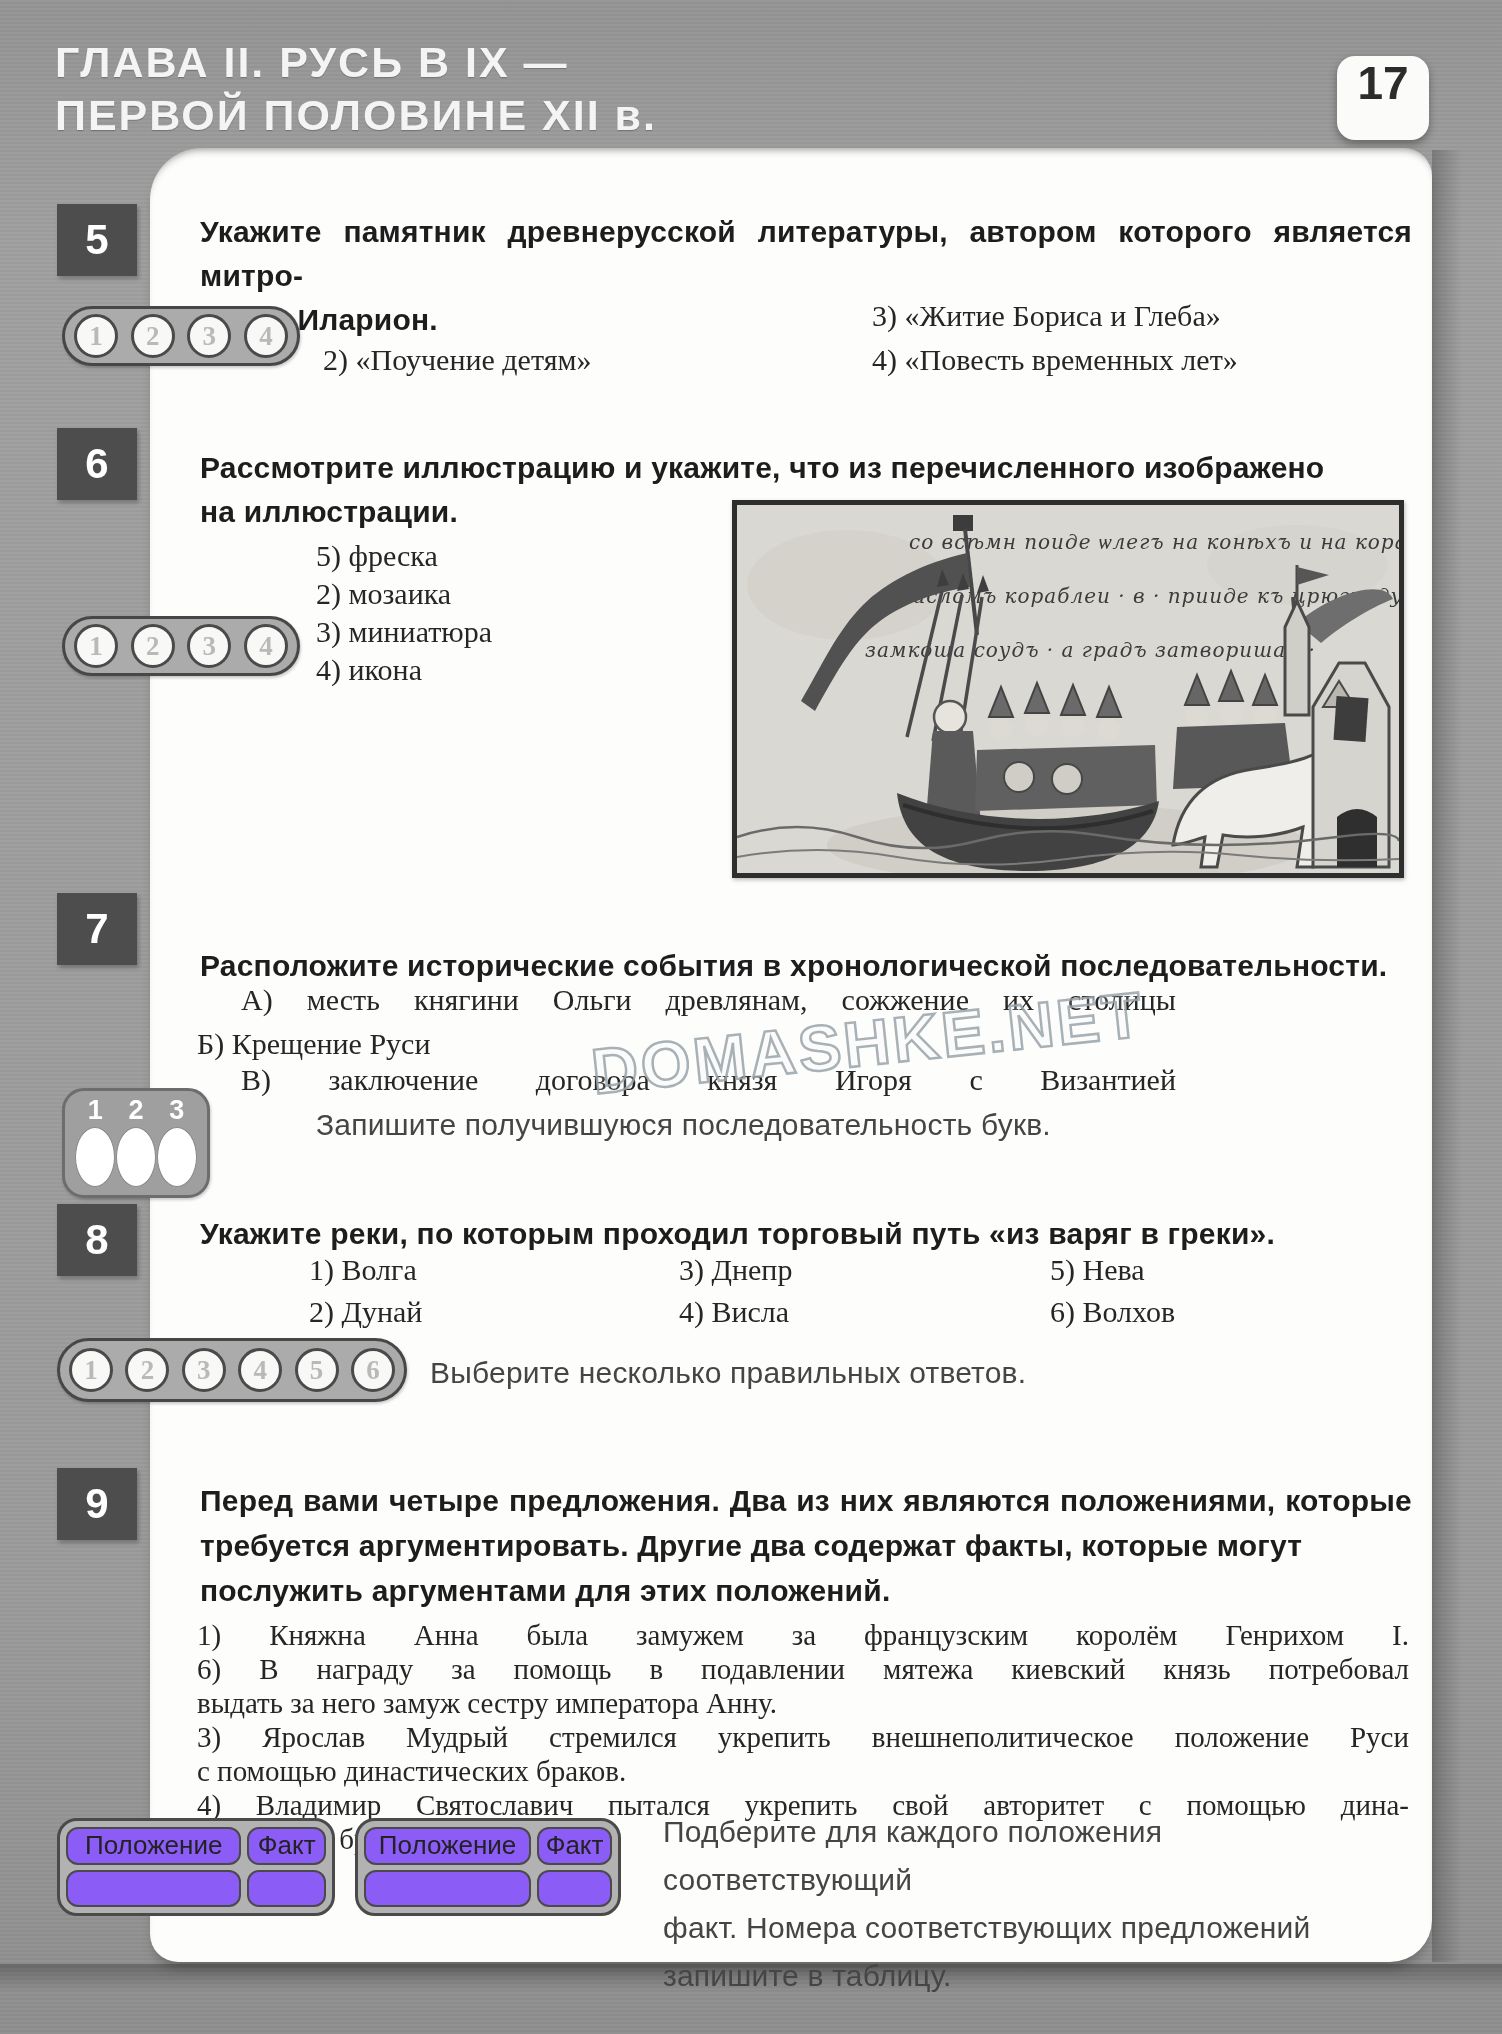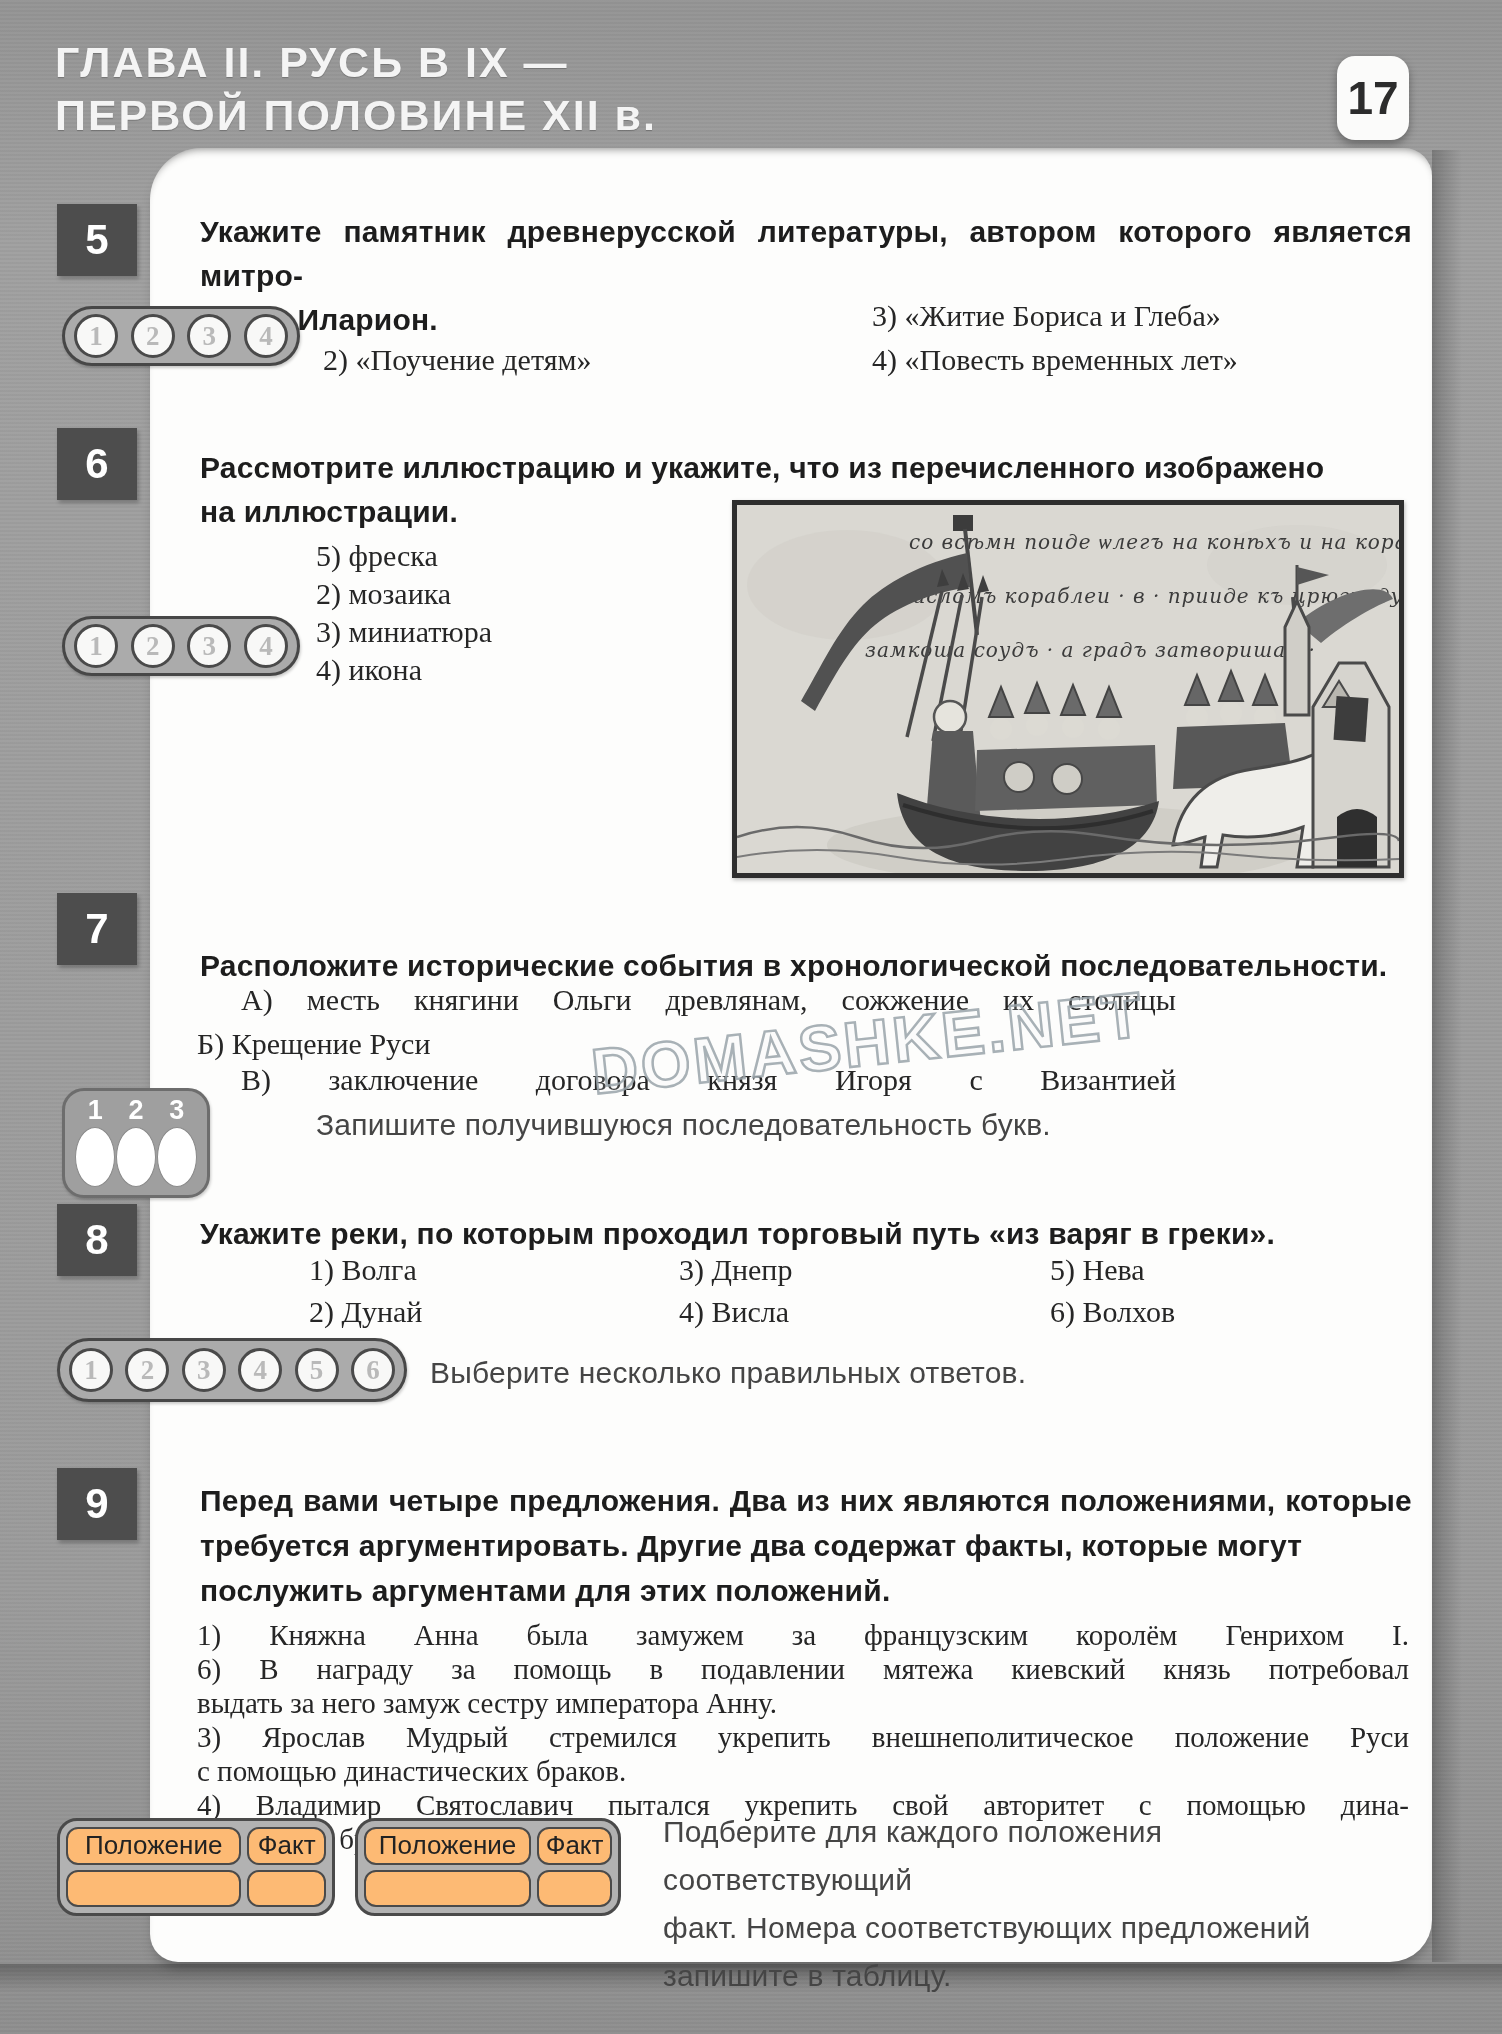--- a/index.html
+++ b/index.html
@@ -10,22 +10,22 @@
       linear-gradient(180deg,#949494,#a0a0a0 12%,#9b9b9b 78%,#8e8e8e);
     font-family:"Liberation Sans",sans-serif;
   }
   .abs{position:absolute;}
   
   .chapter{
     left:55px;top:36px;color:#f4f4f4;font-weight:700;font-size:43px;line-height:53px;
     letter-spacing:2px;text-shadow:0 1px 1px rgba(0,0,0,.25);
   }
   .pagebadge{
-    left:1337px;top:56px;width:72px;height:84px;background:#fbfbfa;border-radius:18px;
-    display:flex;align-items:center;justify-content:center;
+    left:1337px;top:56px;width:92px;height:84px;background:#fbfbfa;border-radius:18px;
+    display:flex;align-items:flex-start;justify-content:center;
     font-weight:700;font-size:46px;color:#2c2c2c;box-shadow:0 4px 8px rgba(0,0,0,.35);
   }
   
   .panel{
     left:150px;top:148px;width:1282px;height:1814px;background:#fdfdfc;
     border-radius:52px 28px 42px 28px;
     box-shadow:inset 0 7px 9px -6px rgba(0,0,0,.45), 0 10px 14px -6px rgba(0,0,0,.35);
   }
   .edge-right{left:1432px;top:150px;width:30px;height:1812px;
     background:linear-gradient(to right, rgba(0,0,0,.22), rgba(0,0,0,0));}
@@ -65,21 +65,21 @@
   .seq-nums span{color:#fff;font-weight:700;font-size:27px;line-height:30px;}
   .seq-ovals{display:flex;width:100%;justify-content:space-between;margin-top:2px;}
   .oval{width:38px;height:58px;background:#fff;border:1.5px solid #8a8a8a;border-radius:50%;}
   
   .ptable{
     background:#b2b2b2;border:3px solid #4a4a4a;border-radius:20px;box-sizing:border-box;
     padding:6px;display:flex;flex-direction:column;gap:5px;
   }
   .prow{display:flex;gap:6px;flex:1;}
   .pcell{
-    background:#fdba74;border:2.5px solid #4a4a4a;border-radius:12px;box-sizing:border-box;
+    background:#8b5cf6;border:2.5px solid #4a4a4a;border-radius:12px;box-sizing:border-box;
     display:flex;align-items:center;justify-content:center;
     font-size:26px;color:#222;flex:1;
   }
   .pcell.wide{flex:2.3;}
   
   .watermark{
     left:538px;top:1006px;width:660px;text-align:center;
     transform:rotate(-6deg);font-weight:700;font-size:64px;letter-spacing:3px;
     color:rgba(240,244,246,.18);-webkit-text-stroke:2.5px #9aa4aa;opacity:.85;
     font-family:"Liberation Sans",sans-serif;

